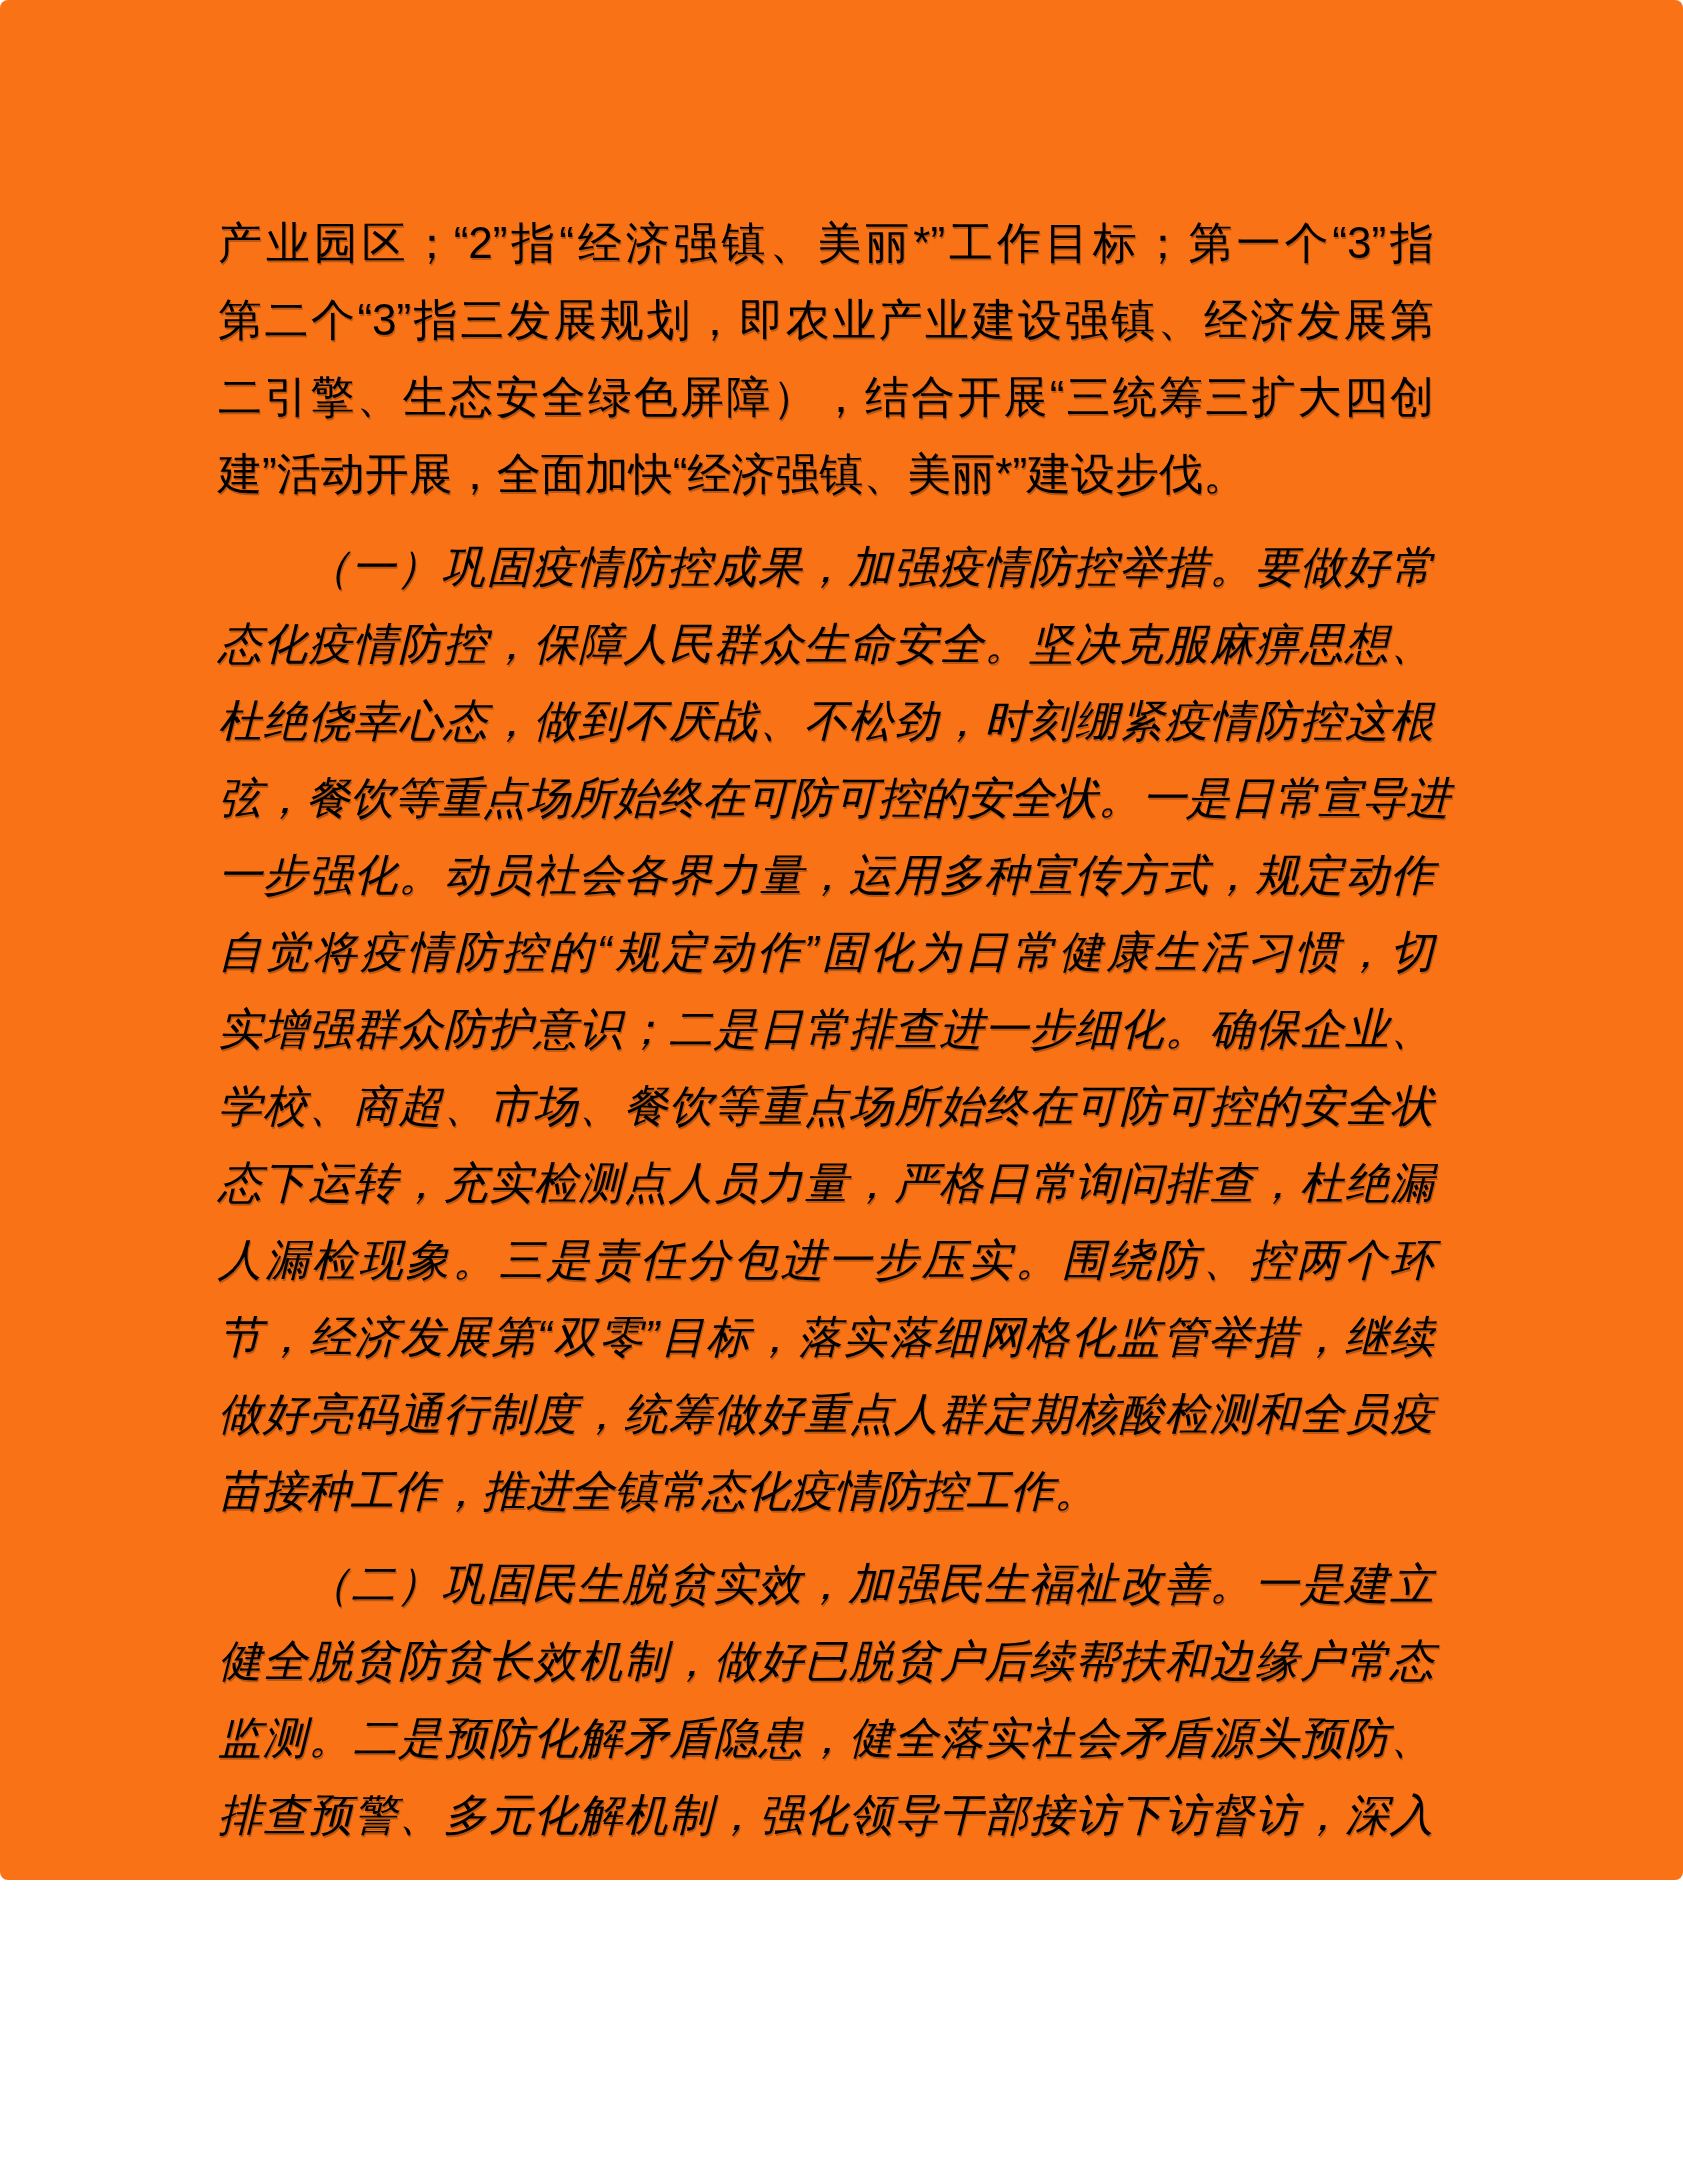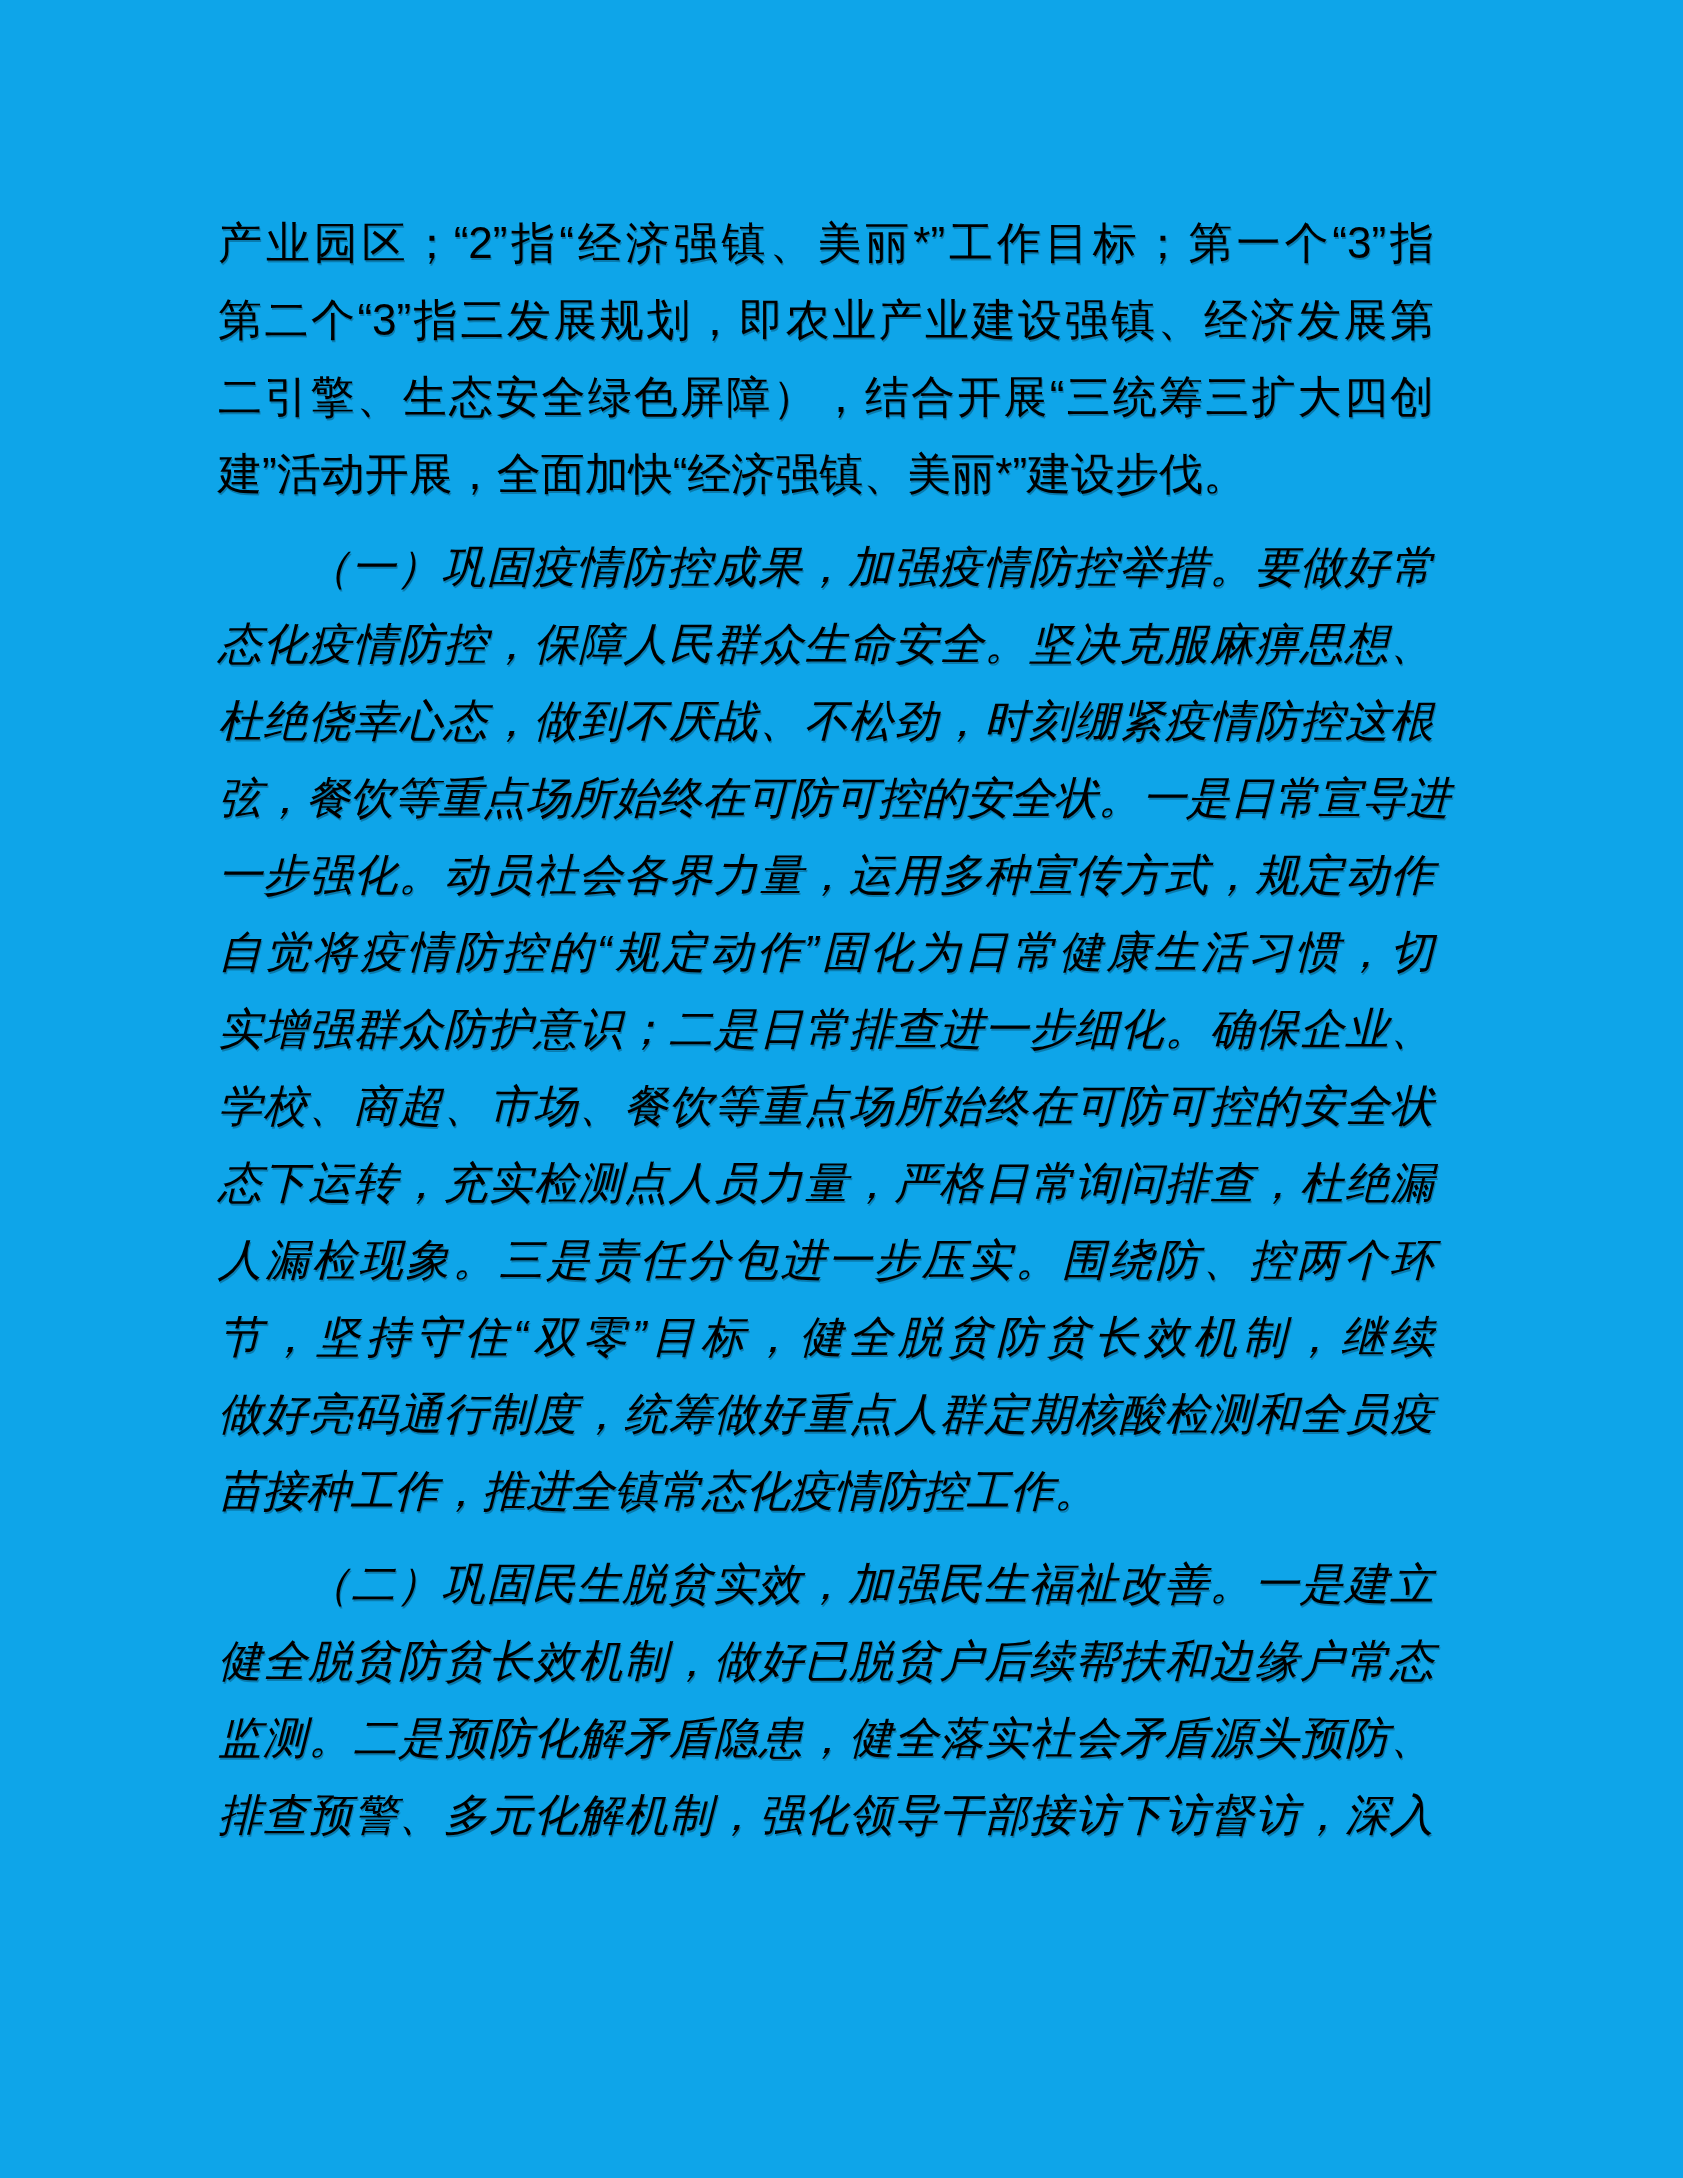--- a/index.html
+++ b/index.html
@@ -3,24 +3,25 @@
 <meta charset="utf-8">
 <style>
   html, body {
     margin: 0;
     padding: 0;
     background: #ffffff;
   }
   .page {
     position: relative;
     width: 1683px;
-    height: 2178px;
-    background: #0ea5e9;
+    height: 1880px;
+    background: #f97316;
     overflow: hidden;
     font-family: "Liberation Sans", sans-serif;
+    border-radius: 8px;
   }
   .text-block {
     position: absolute;
     left: 218px;
     top: 204px;
     width: 1216px;
     color: #000000;
     font-size: 44px;
     line-height: 77px;
     font-weight: 500;
@@ -57,21 +58,21 @@
         <div class="line indent">（一）巩固疫情防控成果，加强疫情防控举措。要做好常</div>
         <div class="line">态化疫情防控，保障人民群众生命安全。坚决克服麻痹思想、</div>
         <div class="line">杜绝侥幸心态，做到不厌战、不松劲，时刻绷紧疫情防控这根</div>
         <div class="line">弦，餐饮等重点场所始终在可防可控的安全状。一是日常宣导进</div>
         <div class="line">一步强化。动员社会各界力量，运用多种宣传方式，规定动作</div>
         <div class="line">自觉将疫情防控的“规定动作”固化为日常健康生活习惯，切</div>
         <div class="line">实增强群众防护意识；二是日常排查进一步细化。确保企业、</div>
         <div class="line">学校、商超、市场、餐饮等重点场所始终在可防可控的安全状</div>
         <div class="line">态下运转，充实检测点人员力量，严格日常询问排查，杜绝漏</div>
         <div class="line">人漏检现象。三是责任分包进一步压实。围绕防、控两个环</div>
-        <div class="line">节，坚持守住“双零”目标，健全脱贫防贫长效机制，继续</div>
+        <div class="line">节，经济发展第“双零”目标，落实落细网格化监管举措，继续</div>
         <div class="line">做好亮码通行制度，统筹做好重点人群定期核酸检测和全员疫</div>
         <div class="line last">苗接种工作，推进全镇常态化疫情防控工作。</div>
       </div>
       <div class="paragraph">
         <div class="line indent">（二）巩固民生脱贫实效，加强民生福祉改善。一是建立</div>
         <div class="line">健全脱贫防贫长效机制，做好已脱贫户后续帮扶和边缘户常态</div>
         <div class="line">监测。二是预防化解矛盾隐患，健全落实社会矛盾源头预防、</div>
         <div class="line">排查预警、多元化解机制，强化领导干部接访下访督访，深入</div>
       </div>
     </div>

